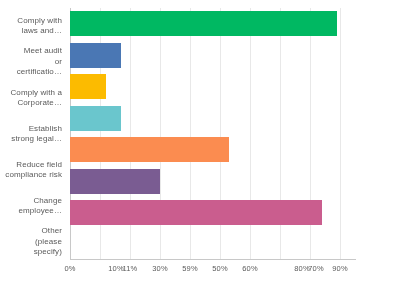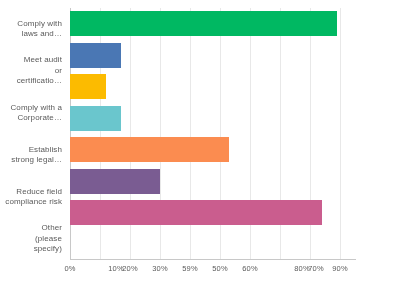--- a/index.html
+++ b/index.html
@@ -116,20 +116,22 @@
     <div class="cat-label" style="color: rgb(90, 90, 90);">Comply with
 laws and…</div>
     <div class="cat-label" style="color: rgb(90, 90, 90); margin-left: 24px;">Meet audit or
 certificatio…</div>
     <div class="cat-label" style="color: rgb(90, 90, 90);">Comply with a
 Corporate…</div>
     <div class="cat-label" style="color: rgb(90, 90, 90);">Establish
 strong legal…</div>
     <div class="cat-label" style="color: rgb(90, 90, 90);">Reduce field
 compliance risk</div>
+    <div class="cat-label" style="color: rgb(90, 90, 90);">Change
+employee…</div>
     <div class="cat-label" style="color: rgb(90, 90, 90); padding-left: 40px;">Other (please
 specify)</div>
   </div>
 
   <div class="plot-area">
     <div class="gridlines">
         <div class="gridline axis-line" style="left: 0px; background: rgb(200, 200, 200);"></div>
         <div class="gridline" style="left: 30px; background: rgb(232, 232, 232);"></div>
         <div class="gridline" style="left: 60px; background: rgb(232, 232, 232);"></div>
         <div class="gridline" style="left: 90px; background: rgb(232, 232, 232);"></div>
@@ -166,21 +168,21 @@
         </div>
       <div class="row">
           <div class="bar" title="0%" style="width: 0px; background: rgb(208, 208, 208);"></div>
         </div>
     </div>
   </div>
 
   <div class="x-ticks">
     <span class="x-tick" style="left: 0px; color: rgb(90, 90, 90);">0%</span>
     <span class="x-tick" style="left: 46px; color: rgb(90, 90, 90);">10%</span>
-    <span class="x-tick" style="left: 60px; color: rgb(90, 90, 90);">20%</span>
+    <span class="x-tick" style="left: 60px; color: rgb(90, 90, 90);">11%</span>
     <span class="x-tick" style="left: 90px; color: rgb(90, 90, 90);">30%</span>
     <span class="x-tick" style="left: 120px; color: rgb(90, 90, 90);">59%</span>
     <span class="x-tick" style="left: 150px; color: rgb(90, 90, 90);">50%</span>
     <span class="x-tick" style="left: 180px; color: rgb(90, 90, 90);">60%</span>
     <span class="x-tick" style="left: 210px; color: rgb(90, 90, 90); margin-left: 36px;">70%</span>
     <span class="x-tick" style="left: 232px; color: rgb(90, 90, 90);">80%</span>
     <span class="x-tick" style="left: 270px; color: rgb(90, 90, 90);">90%</span>
     <span class="x-tick" style="left: 300px; color: rgb(90, 90, 90); margin-top: 44px;">100%</span>
   </div>
 

